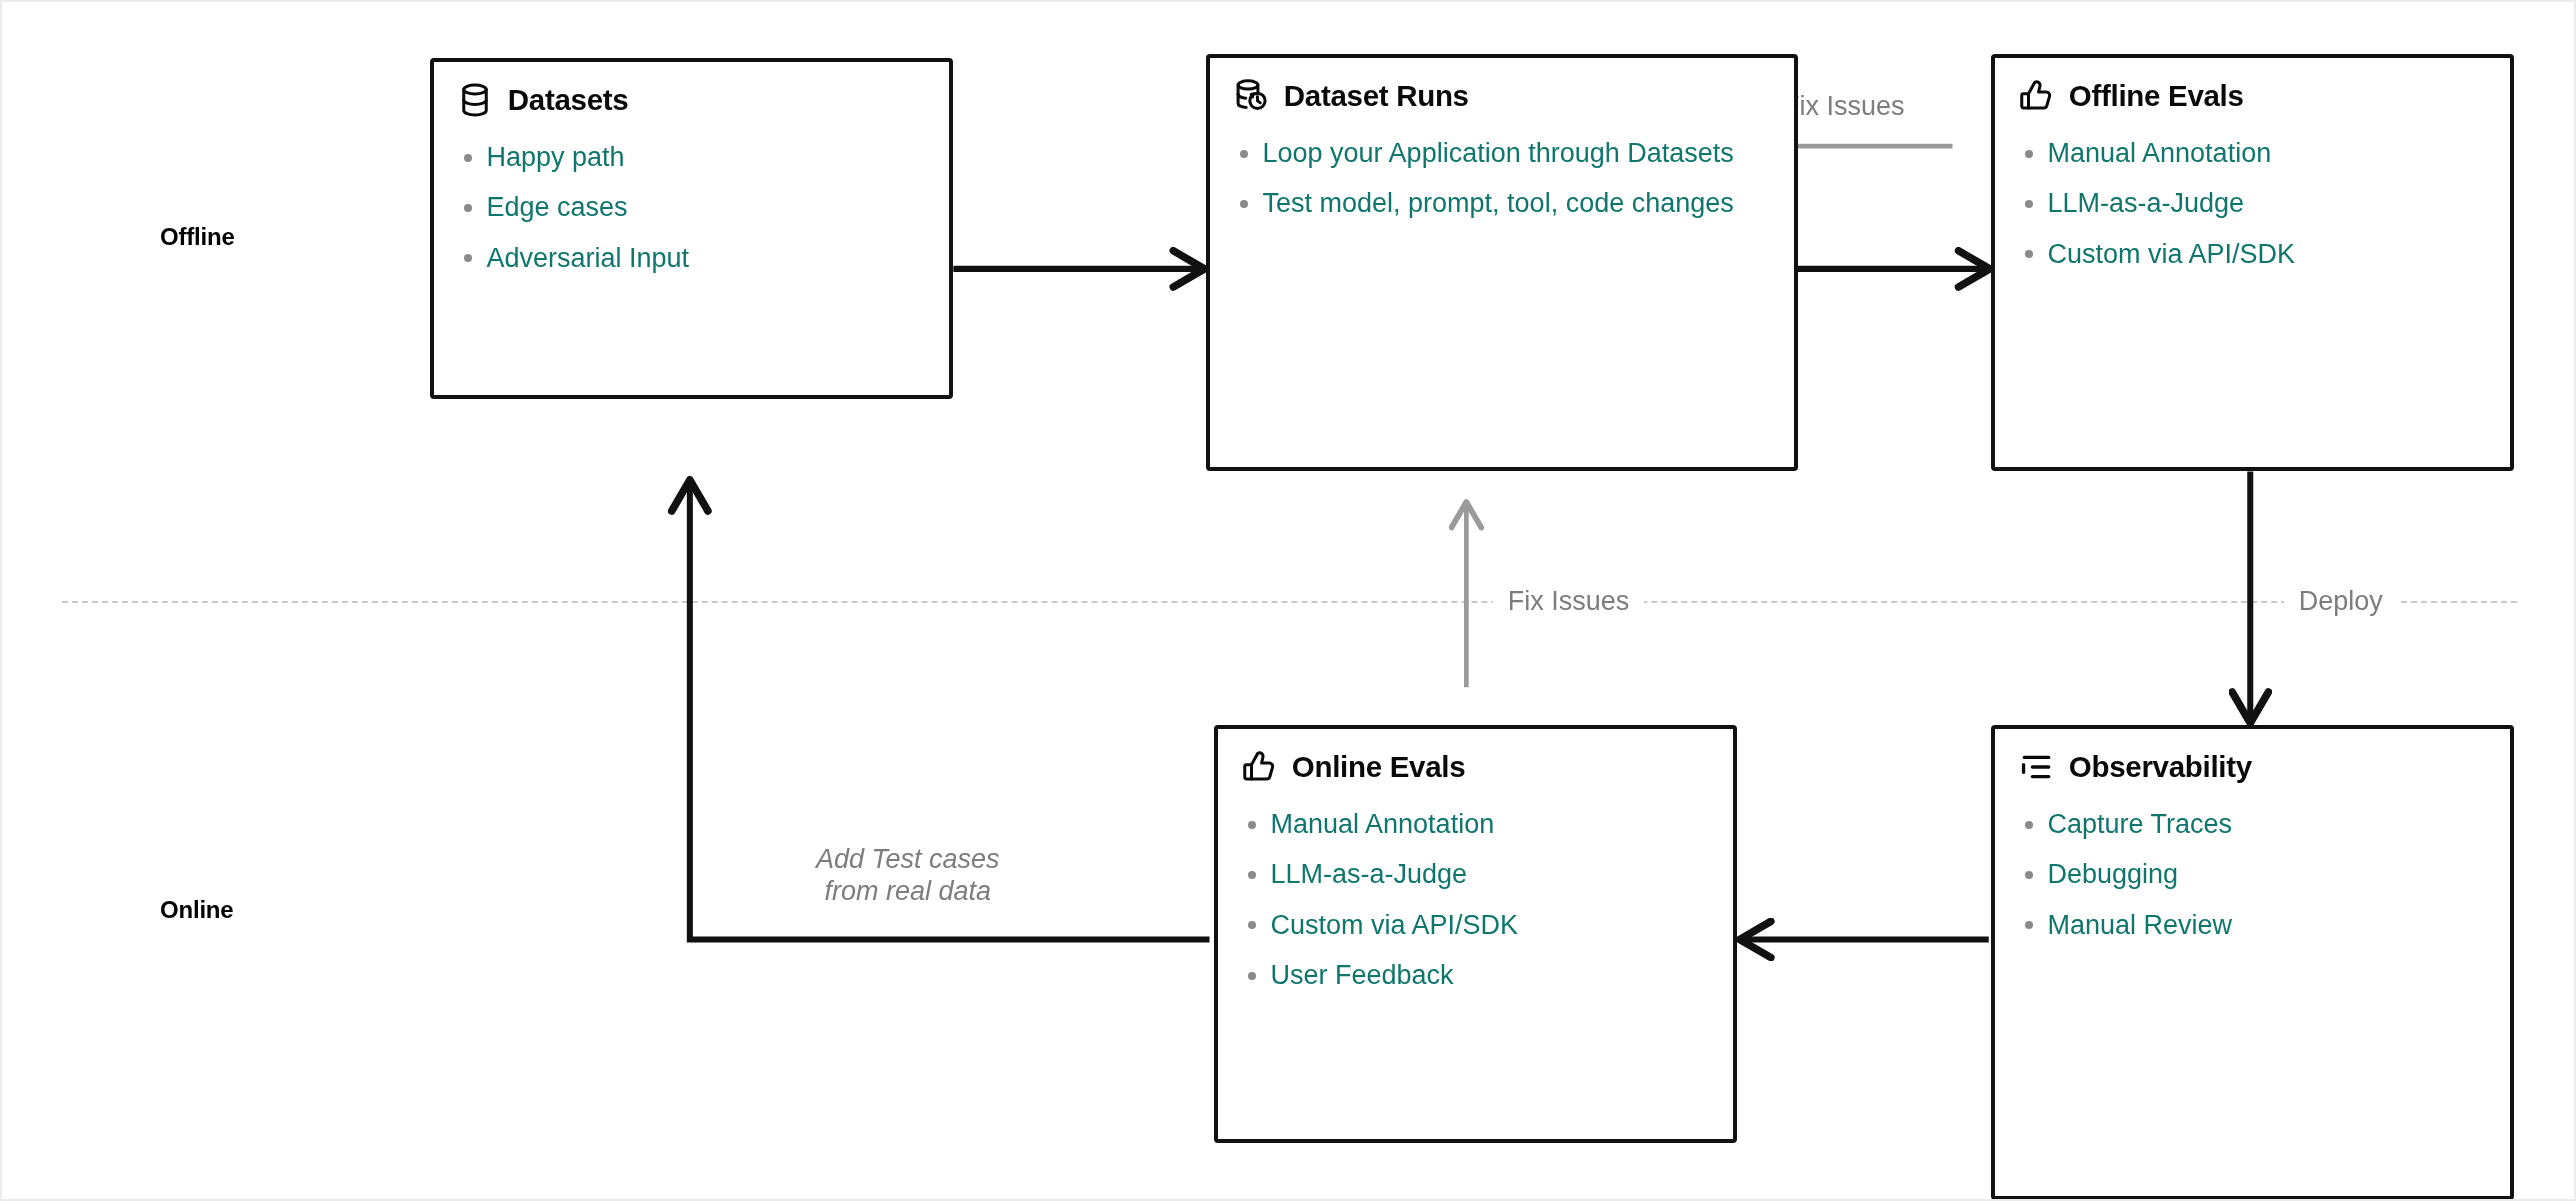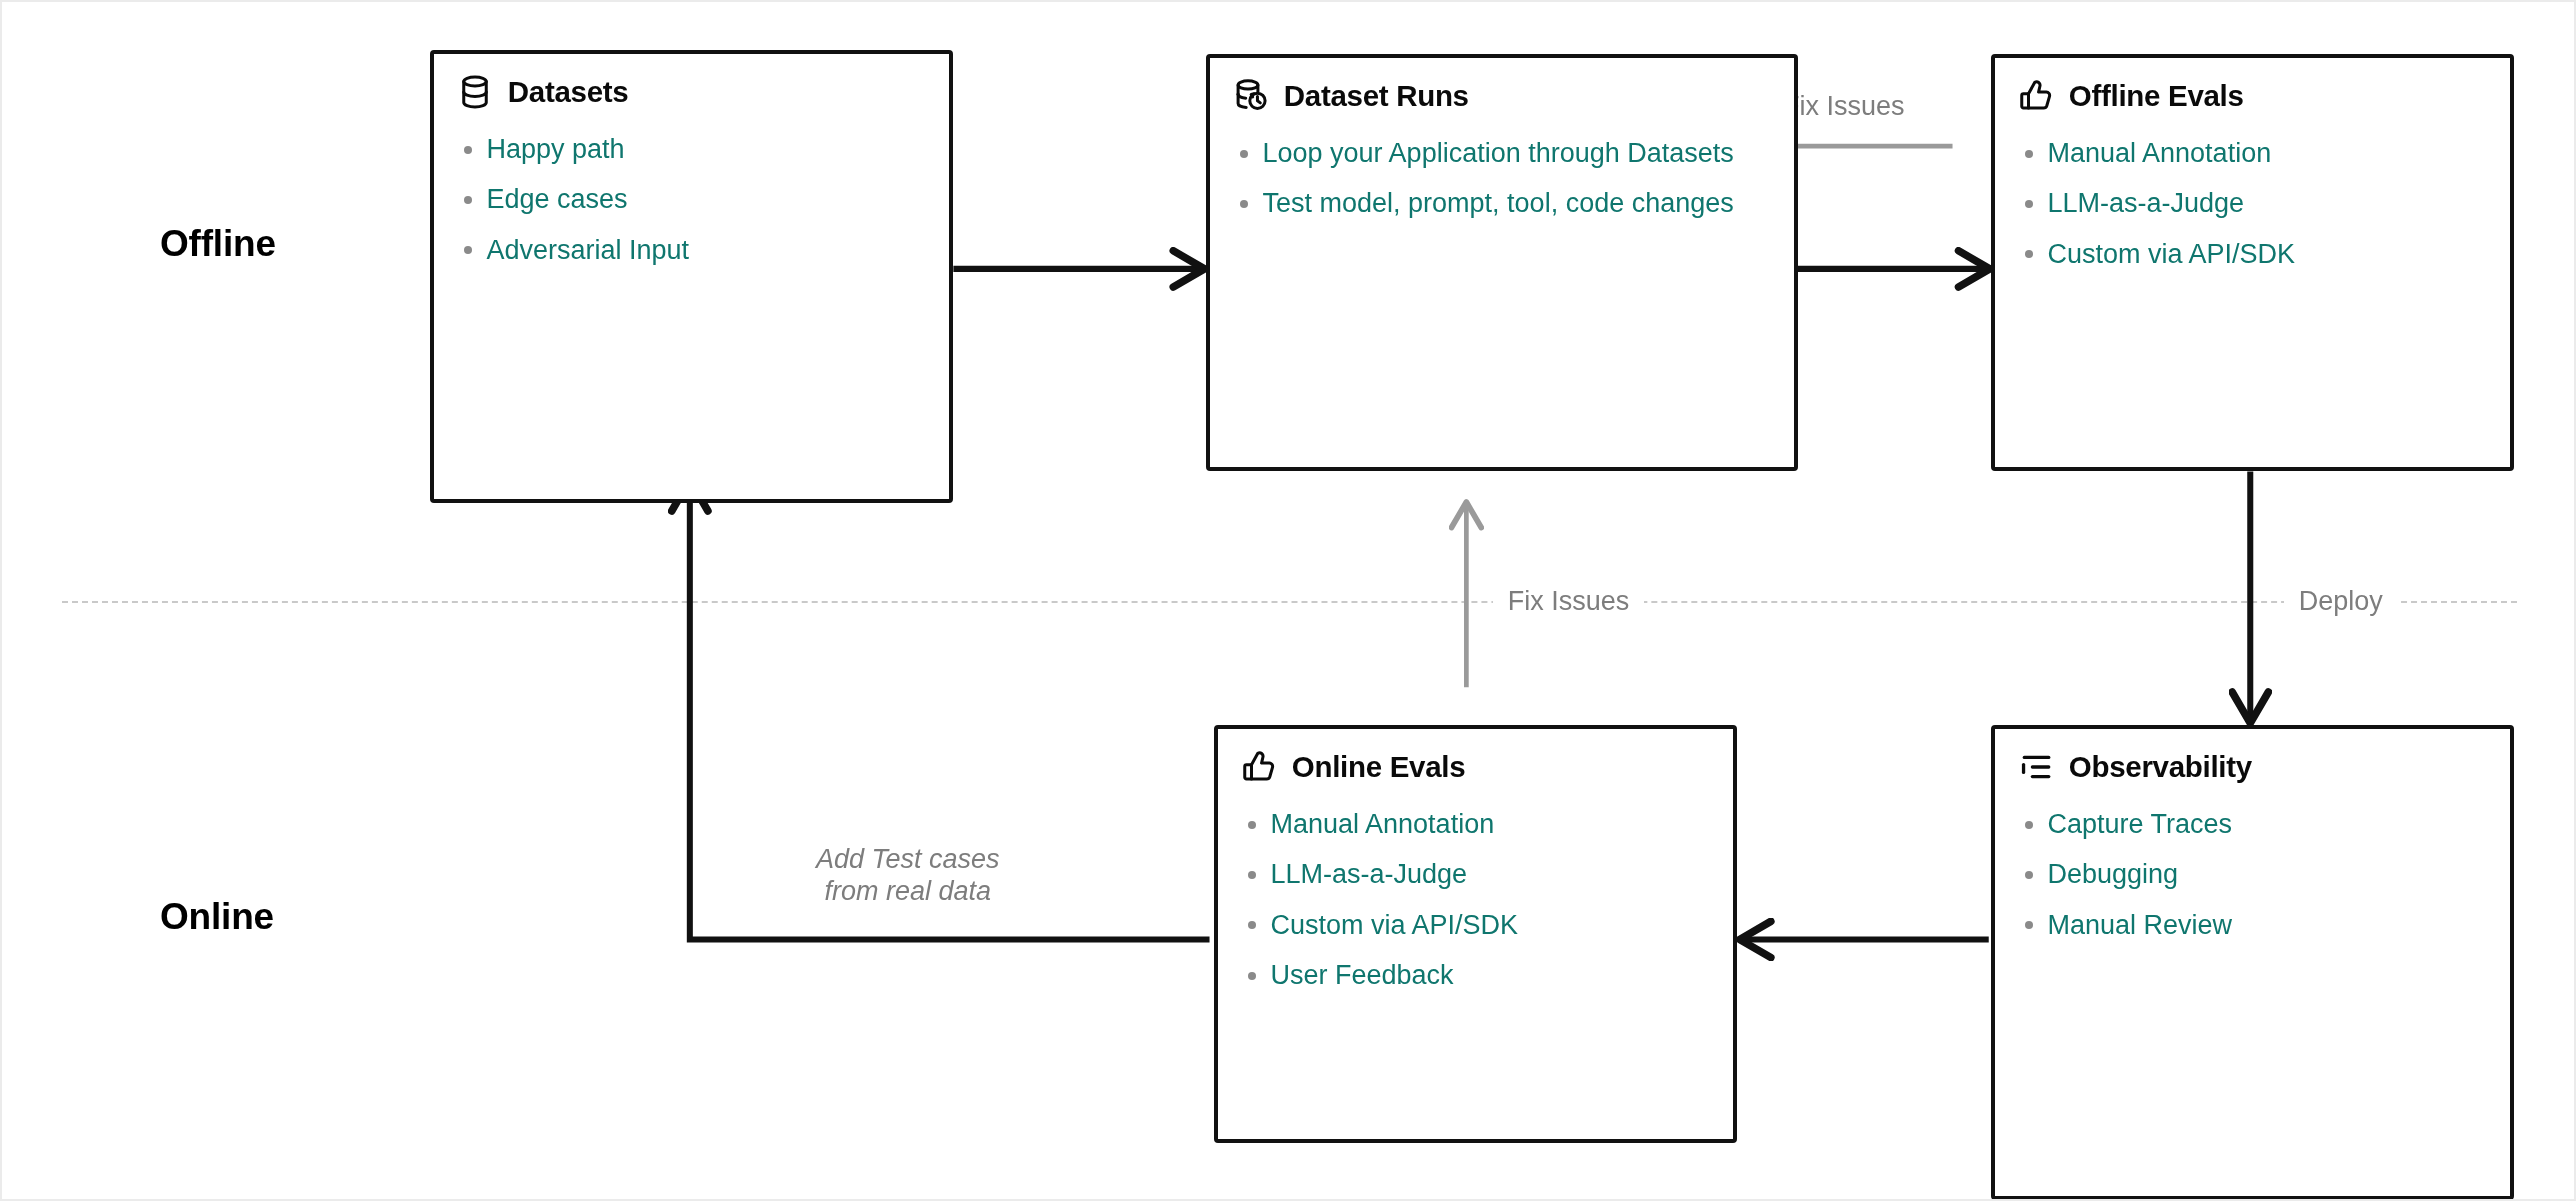--- a/index.html
+++ b/index.html
@@ -14,21 +14,21 @@
     width: 2576px;
     height: 1201px;
     background: #ffffff;
     border: 2px solid #ebebeb;
     box-sizing: border-box;
     overflow: hidden;
   }
   
   .lane-label {
     position: absolute;
-    font-size: 37px;
+    font-size: 24px;
     font-weight: 700;
     color: #000000;
     letter-spacing: -0.2px;
     white-space: nowrap;
   }
   #lane-offline { left: 158px; top: 221px; }
   #lane-online  { left: 158px; top: 894px; }
 
   
   #divider {
@@ -98,21 +98,21 @@
     position: absolute;
     left: 6.7px;
     top: 12.7px;
     width: 8px;
     height: 8px;
     border-radius: 50%;
     background: #8a8a8a;
   }
 
   
-  #node-datasets      { left: 428px;  top: 48px;   width: 523px;  height: 453px; }
+  #node-datasets      { left: 428px;  top: 56px;   width: 523px;  height: 341px; }
   #node-dataset-runs  { left: 1204px; top: 52px;   width: 592px;  height: 417px; }
   #node-offline-evals { left: 1989px; top: 52px;   width: 523px;  height: 417px; }
   #node-online-evals  { left: 1212px; top: 723px; width: 523px;  height: 418px; }
   #node-observability { left: 1989px; top: 723px; width: 523px;  height: 475px; }
 
   
   #connectors {
     position: absolute;
     left: 0; top: 0;
     width: 2576px;

